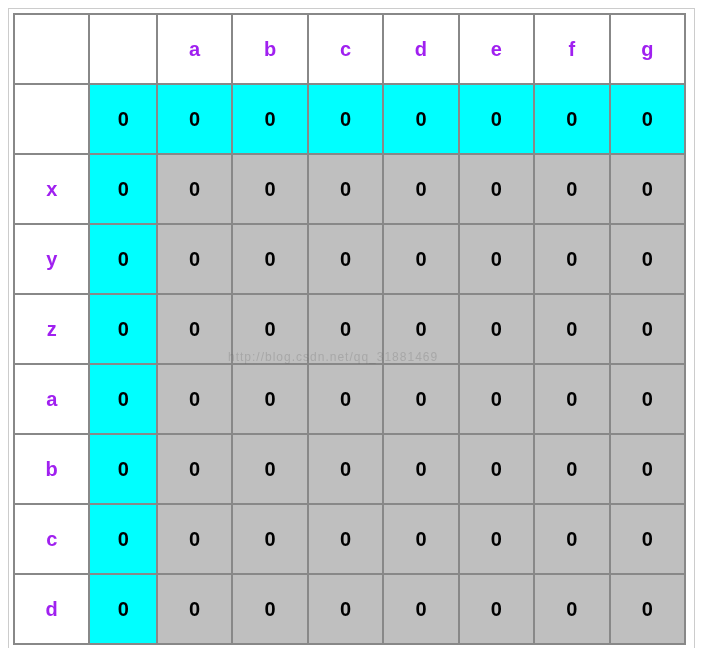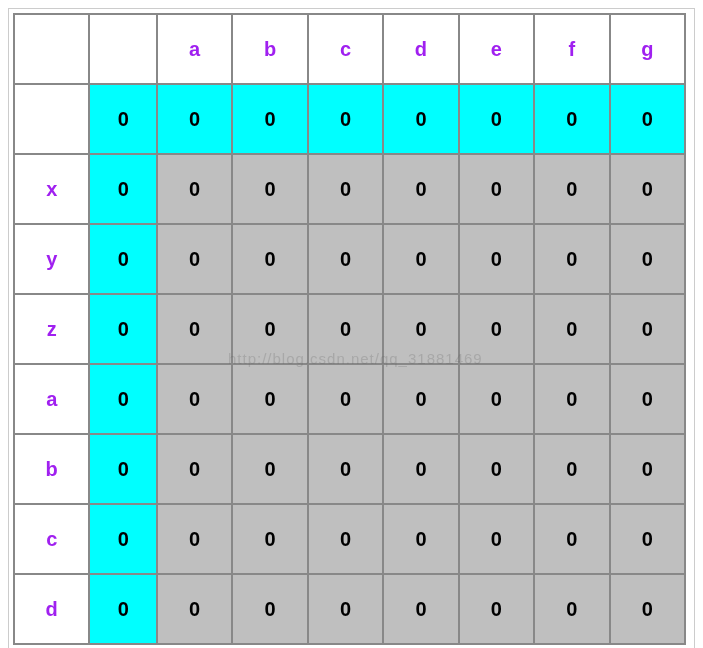--- a/index.html
+++ b/index.html
@@ -37,21 +37,21 @@
     .gray {
       background: #bfbfbf;
       color: #000;
     }
     .white {
       background: #fff;
     }
     td.narrow { width: 68px; }
     .watermark {
       position: absolute;
-      font-size: 15px;
+      font-size: 12px;
       font-weight: normal;
       color: rgba(100,100,100,0.25);
       pointer-events: none;
       left: 220px;
       top: 342px;
       letter-spacing: 1px;
     }
     .container { position: relative; display:inline-block;}
   </style>
 </head>

